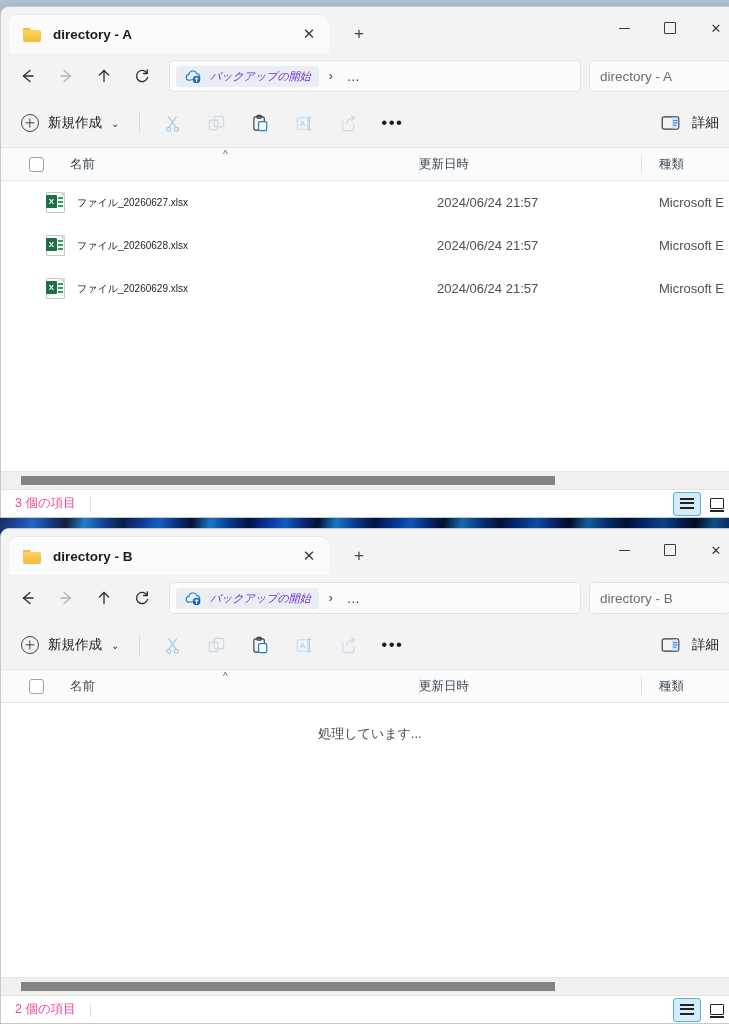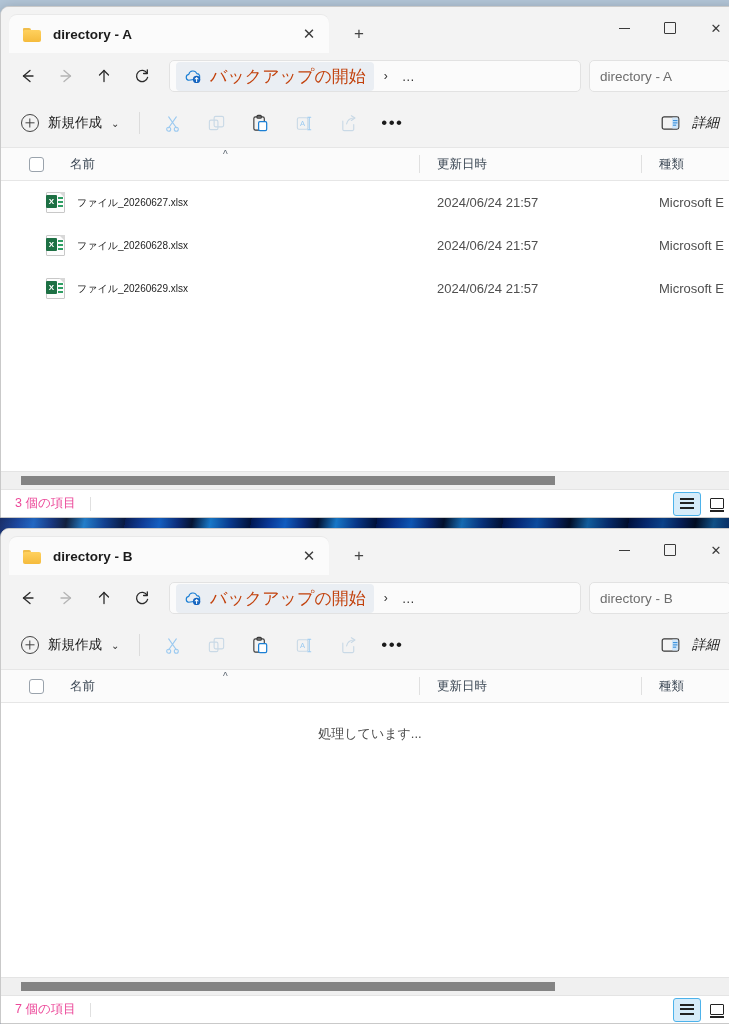--- a/index.html
+++ b/index.html
@@ -141,21 +141,21 @@
     display: flex; align-items: center;
     padding: 0 6px;
     min-width: 0;
   }
   .crumb-pill {
     display: flex; align-items: center; gap: 7px;
     background: #eaeef3;
     border-radius: 4px;
     padding: 3px 8px;
   }
-  .crumb-label { font-size: 17px; color: #c2410c; white-space: nowrap; }
+  .crumb-label { font-size: 11px; color: #6d28d9; white-space: nowrap; font-style: italic; }
   .crumb-sep {
     padding: 0 10px; color: #333; font-size: 12px;
   }
   .crumb-more { color: #333; font-size: 13px; letter-spacing: 1px; padding: 0 4px; }
 
   .search-field {
     width: 142px; height: 32px;
     background: #fbfbfb;
     border: 1px solid #e2e2e2;
     border-radius: 5px;
@@ -200,21 +200,20 @@
   .cmd-icon {
     width: 44px; height: 34px;
     display: flex; align-items: center; justify-content: center;
     border-radius: 5px; flex: 0 0 auto;
   }
   .cmd-dots { font-size: 17px; color: #1b1b1b; letter-spacing: 1.5px; }
   .cmd-details {
     display: flex; align-items: center; gap: 12px;
     height: 32px; padding: 0 10px; border-radius: 5px;
     margin-left: auto;
-    font-style: italic;
   }
   .cmd-details-label { font-size: 13.5px; color: #181818; }
 
   
   .colheaders {
     height: 34px;
     background: #fbfbfb;
     border-top: 1px solid #e6e6e6;
     border-bottom: 1px solid #e6e6e6;
     display: flex; align-items: center;
@@ -225,21 +224,21 @@
     font-size: 12.5px; color: #3b4754;
     height: 100%;
     display: flex; align-items: center;
     position: relative;
   }
   .col + .col::before {
     content: ""; position: absolute; left: 0; top: 7px; bottom: 7px;
     width: 1px; background: #e0e0e0;
   }
   .col-name { width: 418px; padding-left: 28px; gap: 26px; }
-  .col-date { width: 222px; padding-left: 18px; }
+  .col-date { width: 222px; }
   .col-type { flex: 1 1 auto; padding-left: 18px; }
   .hdr-checkbox {
     width: 15px; height: 15px;
     border: 1.3px solid #9aa3ac; border-radius: 3px;
     background: #fff; flex: 0 0 auto;
   }
   .sort-caret {
     position: absolute; left: 222px; top: 1px;
     font-size: 10px; color: #5c6671;
   }
@@ -666,21 +665,21 @@
 
   <div class="filelist">
     <div class="empty-msg">処理しています...</div>
   </div>
 
   <div class="hscroll-track">
     <div class="hscroll-thumb"></div>
   </div>
 
   <div class="statusbar">
-    <span class="status-count">7 個の項目</span>
+    <span class="status-count">2 個の項目</span>
     <span class="status-sep"></span>
     <div class="view-toggles">
       <div class="view-btn active">
         <span class="lines-icon"></span>
       </div>
       <div class="view-btn">
         <span class="tile-icon"></span>
       </div>
     </div>
   </div>

